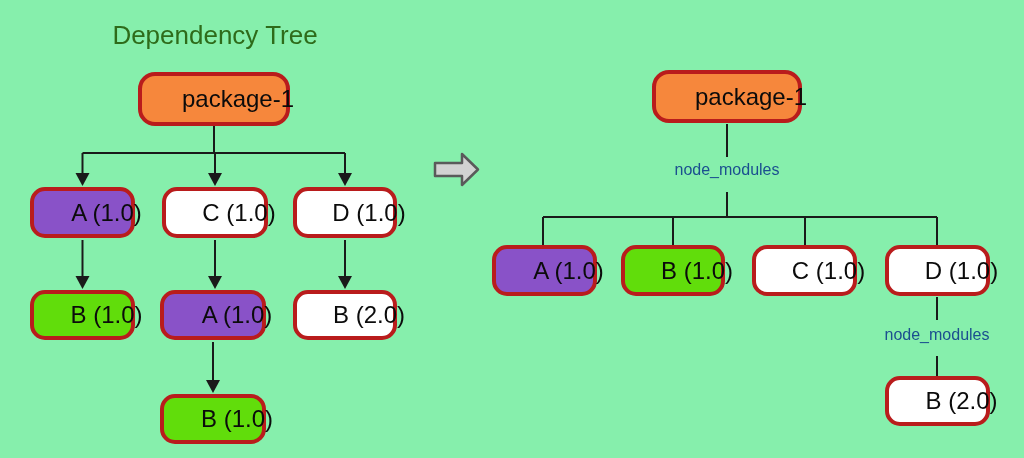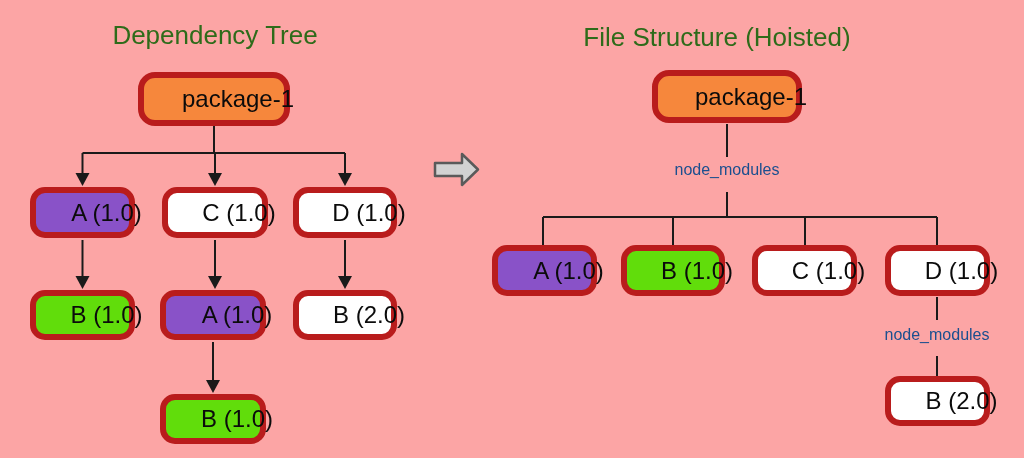--- a/index.html
+++ b/index.html
@@ -1,40 +1,40 @@
 <!DOCTYPE html>
 <html><head>
 <meta charset="utf-8">
 <style>
   html, body { margin: 0; padding: 0; background: #ffffff; }
   #canvas {
     position: relative;
     width: 1024px;
     height: 458px;
-    background: #fca5a5;
+    background: #86efac;
     font-family: "Liberation Sans", sans-serif;
     overflow: hidden;
   }
   #connectors {
     position: absolute;
     left: 0; top: 0;
     width: 1024px; height: 458px;
   }
   .title {
     position: absolute;
     font-size: 26px;
     text-align: center;
     white-space: nowrap;
   }
   .node {
     position: absolute;
     display: flex;
     align-items: center;
     justify-content: center;
-    border: 6px solid #b91c1c;
+    border: 4px solid #b91c1c;
     border-radius: 15px;
     font-size: 24px;
     color: #0b0b0b;
     background: #ffffff;
     box-sizing: border-box;
     white-space: nowrap;
     padding-left: 48px;
   }
   .node.root { border-radius: 17px; }
   .folder-label {
@@ -95,21 +95,20 @@
   <div class="node" style="left: 30px; top: 187px; width: 105px; height: 51px; background: rgb(137, 82, 200);">A (1.0)</div>
   <div class="node" style="left: 162px; top: 187px; width: 106px; height: 51px; background: rgb(255, 255, 255);">C (1.0)</div>
   <div class="node" style="left: 293px; top: 187px; width: 104px; height: 51px; background: rgb(255, 255, 255);">D (1.0)</div>
 
   <div class="node" style="left: 30px; top: 290px; width: 105px; height: 50px; background: rgb(97, 221, 11);">B (1.0)</div>
   <div class="node" style="left: 160px; top: 290px; width: 106px; height: 50px; background: rgb(137, 82, 200);">A (1.0)</div>
   <div class="node" style="left: 293px; top: 290px; width: 104px; height: 50px; background: rgb(255, 255, 255);">B (2.0)</div>
 
   <div class="node" style="left: 160px; top: 394px; width: 106px; height: 50px; background: rgb(97, 221, 11);">B (1.0)</div>
 
-  <div class="title" style="left: 567px; top: 22px; width: 300px; color: rgb(46, 107, 26);">File Structure (Hoisted)</div>
 
   <div class="node root" style="left: 652px; top: 70px; width: 150px; height: 53px; background: rgb(246, 135, 60);">package-1</div>
 
   <div class="folder-label" style="left: 627px; top: 161px; width: 200px; color: rgb(27, 79, 143);">node_modules</div>
 
   <div class="node" style="left: 492px; top: 245px; width: 105px; height: 51px; background: rgb(137, 82, 200);">A (1.0)</div>
   <div class="node" style="left: 621px; top: 245px; width: 104px; height: 51px; background: rgb(97, 221, 11);">B (1.0)</div>
   <div class="node" style="left: 752px; top: 245px; width: 105px; height: 51px; background: rgb(255, 255, 255);">C (1.0)</div>
   <div class="node" style="left: 885px; top: 245px; width: 105px; height: 51px; background: rgb(255, 255, 255);">D (1.0)</div>
 

